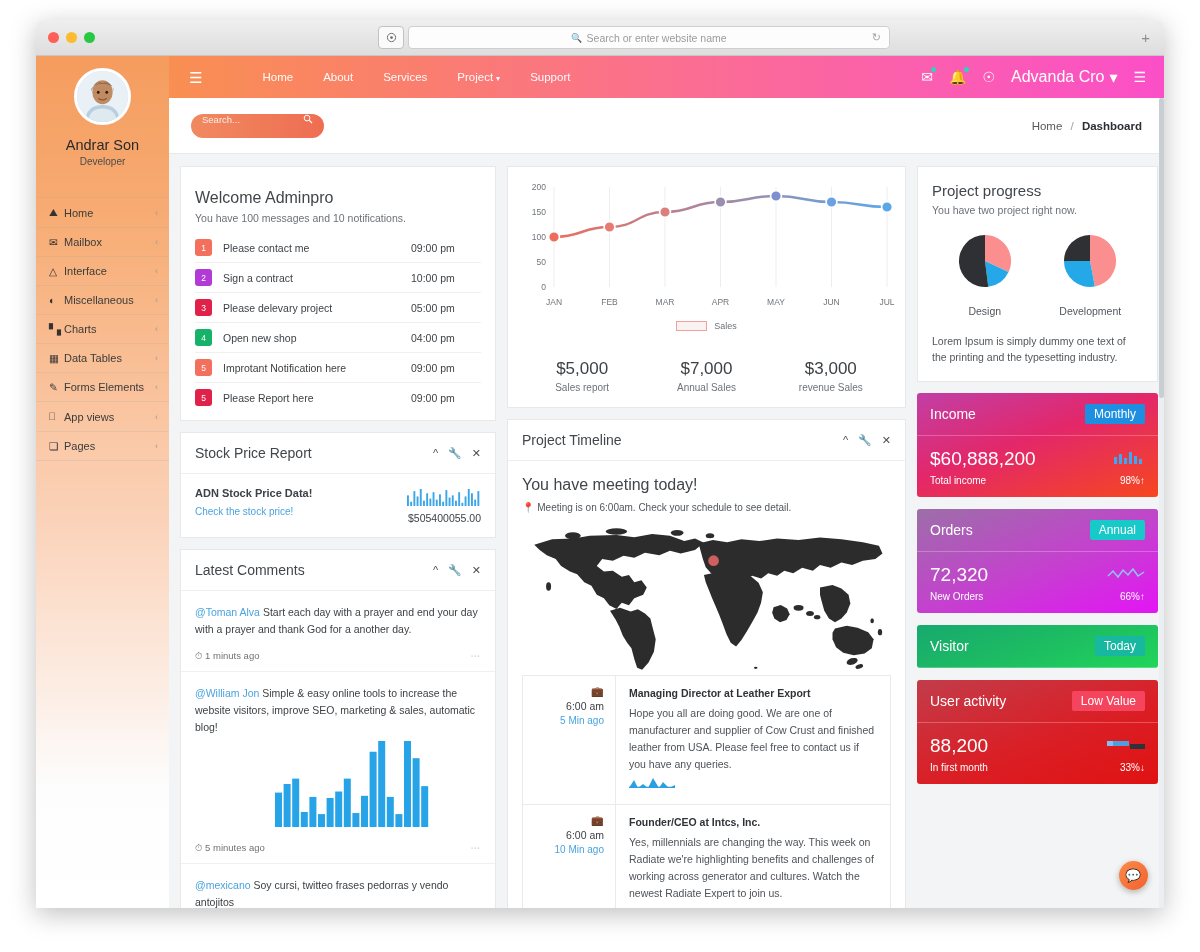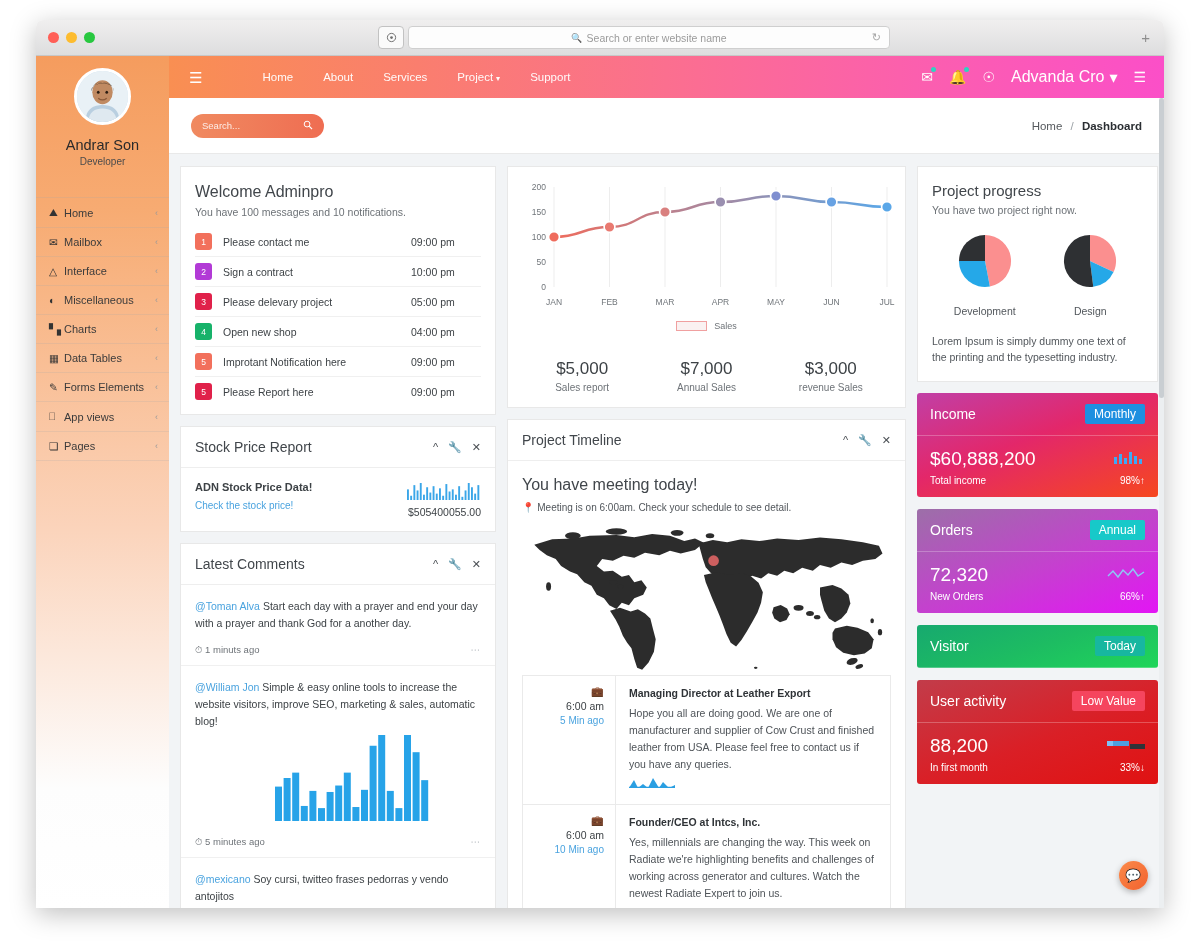--- a/index.html
+++ b/index.html
@@ -97,21 +97,21 @@
   
   #content { position: absolute; left: 133px; top: 42px; width: 995px; height: 810px; overflow: hidden; }
 
   #topbar {
     height: 56px; background: #fff; border-bottom: 1px solid #e9e9e9;
     display: flex; align-items: center; padding: 0 22px;
   }
   #searchbox {
     width: 133px; height: 24px; border-radius: 13px;
     background: linear-gradient(90deg, #f08a60, #ef6d52);
-    display: flex; align-items: center; padding: 0 11px;
+    display: flex; padding: 0 11px;
     cursor: text;
   }
   #searchbox .sph { font-size: 9.5px; color: #fdece6; flex: 1; }
   #searchbox .sbi { color: #fff; font-size: 10px; }
   #breadcrumb { margin-left: auto; font-size: 11.5px; color: #55595d; }
   #breadcrumb .sep { margin: 0 5px; color: #9aa0a5; }
   #breadcrumb .cur { font-weight: bold; color: #2b2f33; }
 
   #grid { padding: 12px 11px 0 11px; }
   .row { display: flex; gap: 11px; align-items: flex-start; }
@@ -123,21 +123,21 @@
   .card-head {
     display: flex; align-items: center;
     padding: 12px 14px; border-bottom: 1px solid #eeeeee;
   }
   .card-head .ct { font-size: 14px; color: #41464b; flex: 1; }
   .card-acts { display: flex; gap: 10px; color: #4a4f54; font-size: 11px; }
   .card-acts span { cursor: pointer; }
   .card-body { padding: 14px; }
 
   
-  #welcome-card { padding: 16px 14px 8px 14px; }
+  #welcome-card { padding: 22px 14px 8px 14px; }
   #welcome-card h3 { font-size: 16px; font-weight: 400; color: #41464b; }
   #welcome-card .sub { font-size: 10.5px; color: #6d7277; margin-top: 5px; }
   .msg-list { margin-top: 9px; }
   .msg {
     display: flex; align-items: center; gap: 11px;
     padding: 6px 0 6px 0; border-bottom: 1px solid #f0f0f0; font-size: 10.5px;
   }
   .msg:last-child { border-bottom: none; }
   .badge-n {
     width: 17px; height: 17px; border-radius: 3px; flex: 0 0 17px;
@@ -652,34 +652,34 @@
             </div>
           </div>
 
           <div class="col-c">
 
             <div class="card" id="progress-card">
               <h3>Project progress</h3>
               <div class="sub">You have two project right now.</div>
               <div id="pies">
                 <div class="pie-wrap">
+                  <svg id="pie0" width="62" height="62" viewBox="0 0 100 100">
+                      <path d="M50 50 L50 8 A42 42 0 0 1 88.00273620357282 67.88273024573306 Z" fill="#fb8f8f"></path>
+                      <path d="M50 50 L88.00273620357282 67.88273024573306 A42 42 0 0 1 55.26399580970077 91.66881745520807 Z" fill="#25a8e8"></path>
+                      <path d="M50 50 L55.26399580970077 91.66881745520807 A42 42 0 1 1 49.99999999999999 8 Z" fill="#2e3033"></path>
+                    </svg>
+                  <div class="pie-lbl">Design</div>
+                </div>
+                <div class="pie-wrap">
                   <svg id="pie1" width="62" height="62" viewBox="0 0 100 100">
                       <path d="M50 50 L50 8 A42 42 0 0 1 57.87001521260045 91.25606453060493 Z" fill="#fb8f8f"></path>
                       <path d="M50 50 L57.87001521260045 91.25606453060493 A42 42 0 0 1 8 50.00000000000001 Z" fill="#25a8e8"></path>
                       <path d="M50 50 L8 50.00000000000001 A42 42 0 0 1 49.99999999999999 8 Z" fill="#2e3033"></path>
                     </svg>
                   <div class="pie-lbl">Development</div>
-                </div>
-                <div class="pie-wrap">
-                  <svg id="pie0" width="62" height="62" viewBox="0 0 100 100">
-                      <path d="M50 50 L50 8 A42 42 0 0 1 88.00273620357282 67.88273024573306 Z" fill="#fb8f8f"></path>
-                      <path d="M50 50 L88.00273620357282 67.88273024573306 A42 42 0 0 1 55.26399580970077 91.66881745520807 Z" fill="#25a8e8"></path>
-                      <path d="M50 50 L55.26399580970077 91.66881745520807 A42 42 0 1 1 49.99999999999999 8 Z" fill="#2e3033"></path>
-                    </svg>
-                  <div class="pie-lbl">Design</div>
                 </div>
               </div>
               <div class="ptext">Lorem Ipsum is simply dummy one text of the printing and the typesetting industry.</div>
             </div>
 
             <div class="stat-card" id="card-income">
               <div class="stat-top">
                 <div class="stt">Income</div>
                 <div class="stat-pill" style="background:#1e8fe0">Monthly</div>
               </div>

